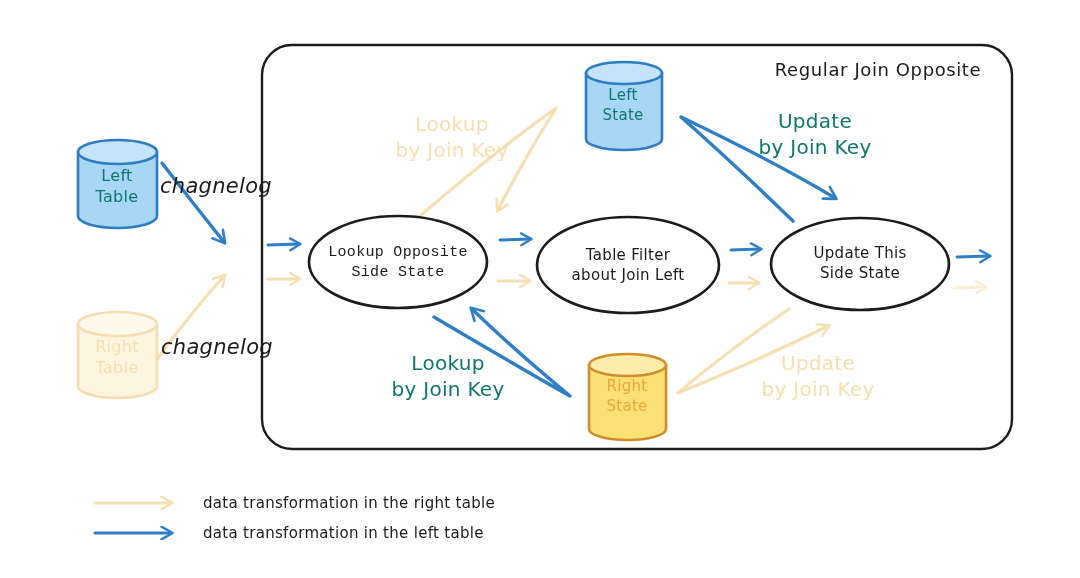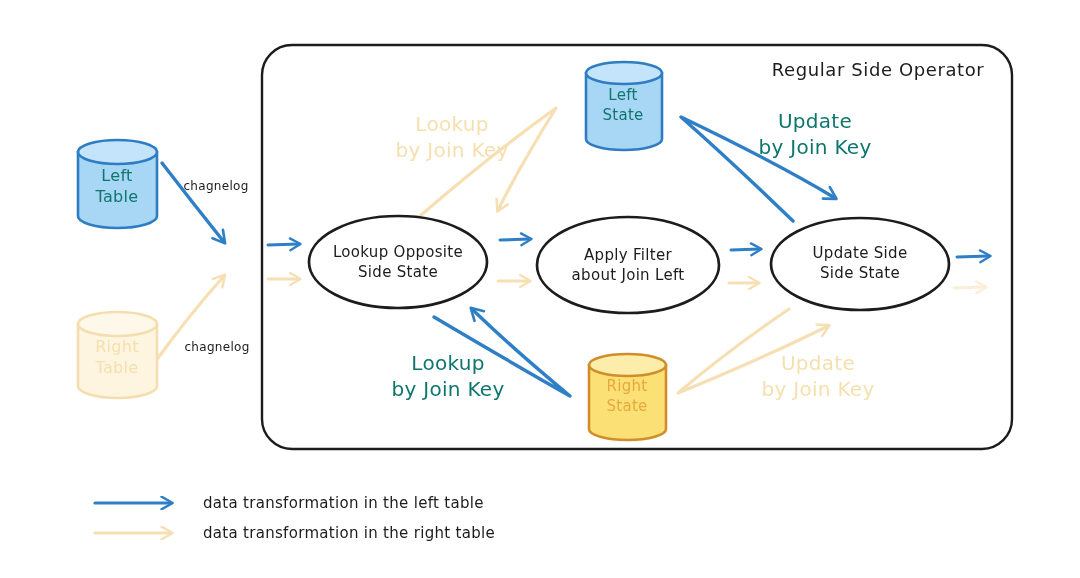--- a/index.html
+++ b/index.html
@@ -13,21 +13,21 @@
   .lbl span{display:block;}
   .ink{color:#1c1c1e;}
   .blue{color:#0f766e;}
   .cream{color:#f6dfae;}
   .ytext{color:#e7a83f;}
   .title{font-size:18px;letter-spacing:.6px;}
   .node{font-size:15px;}
   .cyl{font-size:16px;}
   .cyl-s{font-size:15px;}
   .arrlbl{font-size:20px;}
-  .chg{font-size:12px;}
+  .chg{font-size:21px;font-style:italic;}
   .legend{position:absolute;left:93px;top:488px;}
   .legend-row{display:flex;align-items:center;height:30px;}
   .legend-row svg{display:block;margin-right:18px;}
   .legend-text{font-size:15px;letter-spacing:.3px;color:#1c1c1e;}
 </style>
 </head>
 <body>
 
 <div class="stage">
 
@@ -88,49 +88,49 @@
       <ellipse cx="624" cy="73" rx="38" ry="11" fill="#c3e4fa" stroke="#2e7dc3" stroke-width="2.6"></ellipse>
     </g>
 
     <g>
       <path d="M589,365 L589,429 A38.5,11 0 0 0 666,429 L666,365 Z" fill="#fbe175" stroke="#d28d2b" stroke-width="2.6"></path>
       <ellipse cx="627.5" cy="365" rx="38.5" ry="11" fill="#fdedaa" stroke="#d28d2b" stroke-width="2.6"></ellipse>
     </g>
   </svg>
 
   <div class="lbl title ink" style="left:878px;top:70px;">
-    <span>Regular Side Operator</span>
+    <span>Regular Join Opposite</span>
   </div>
 
   <div class="lbl cyl blue" style="left:117px;top:186px;">
     <span>Left</span>
     <span>Table</span>
   </div>
   <div class="lbl cyl cream" style="left:117px;top:357px;">
     <span>Right</span>
     <span>Table</span>
   </div>
 
   <div class="lbl chg ink" style="left:216px;top:187px;">
     <span>chagnelog</span>
   </div>
   <div class="lbl chg ink" style="left:217px;top:348px;">
     <span>chagnelog</span>
   </div>
 
-  <div class="lbl node ink" style="left:398px;top:263px;">
+  <div class="lbl node ink" style="left:398px;top:263px;font-family:Liberation Mono, monospace;">
     <span>Lookup Opposite</span>
     <span>Side State</span>
   </div>
   <div class="lbl node ink" style="left:628px;top:266px;">
-    <span>Apply Filter</span>
+    <span>Table Filter</span>
     <span>about Join Left</span>
   </div>
   <div class="lbl node ink" style="left:860px;top:264px;">
-    <span>Update Side</span>
+    <span>Update This</span>
     <span>Side State</span>
   </div>
 
   <div class="lbl cyl-s blue" style="left:623px;top:106px;">
     <span>Left</span>
     <span>State</span>
   </div>
   <div class="lbl cyl-s ytext" style="left:627px;top:397px;">
     <span>Right</span>
     <span>State</span>
@@ -149,25 +149,25 @@
     <span>by Join Key</span>
   </div>
   <div class="lbl arrlbl cream" style="left:818px;top:376px;">
     <span>Update</span>
     <span>by Join Key</span>
   </div>
 
   <div class="legend">
     <div class="legend-row">
       <svg width="92" height="14">
+        <line x1="2" y1="7" x2="78" y2="7" stroke="#f7dfb4" stroke-width="3.2" stroke-linecap="round" marker-end="url(#mc)"></line>
+      </svg>
+      <span class="legend-text">data transformation in the right table</span>
+    </div>
+    <div class="legend-row">
+      <svg width="92" height="14">
         <line x1="2" y1="7" x2="78" y2="7" stroke="#2f7fc6" stroke-width="3.2" stroke-linecap="round" marker-end="url(#mb)"></line>
       </svg>
       <span class="legend-text">data transformation in the left table</span>
-    </div>
-    <div class="legend-row">
-      <svg width="92" height="14">
-        <line x1="2" y1="7" x2="78" y2="7" stroke="#f7dfb4" stroke-width="3.2" stroke-linecap="round" marker-end="url(#mc)"></line>
-      </svg>
-      <span class="legend-text">data transformation in the right table</span>
     </div>
   </div>
 
 </div>
 
 </body></html>

